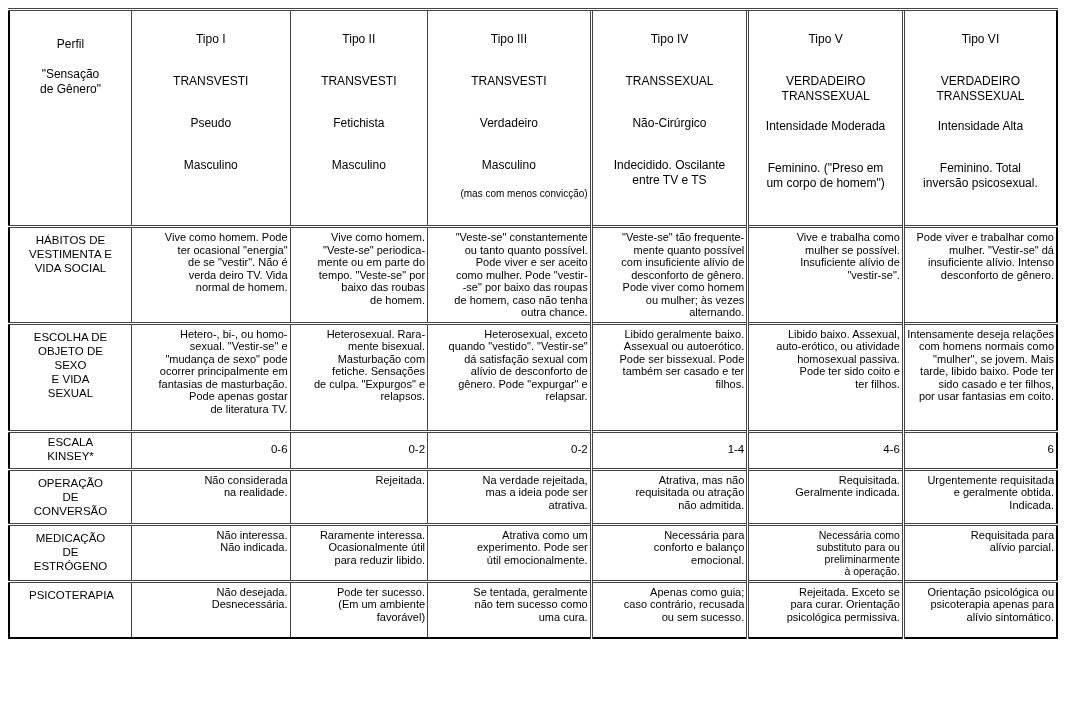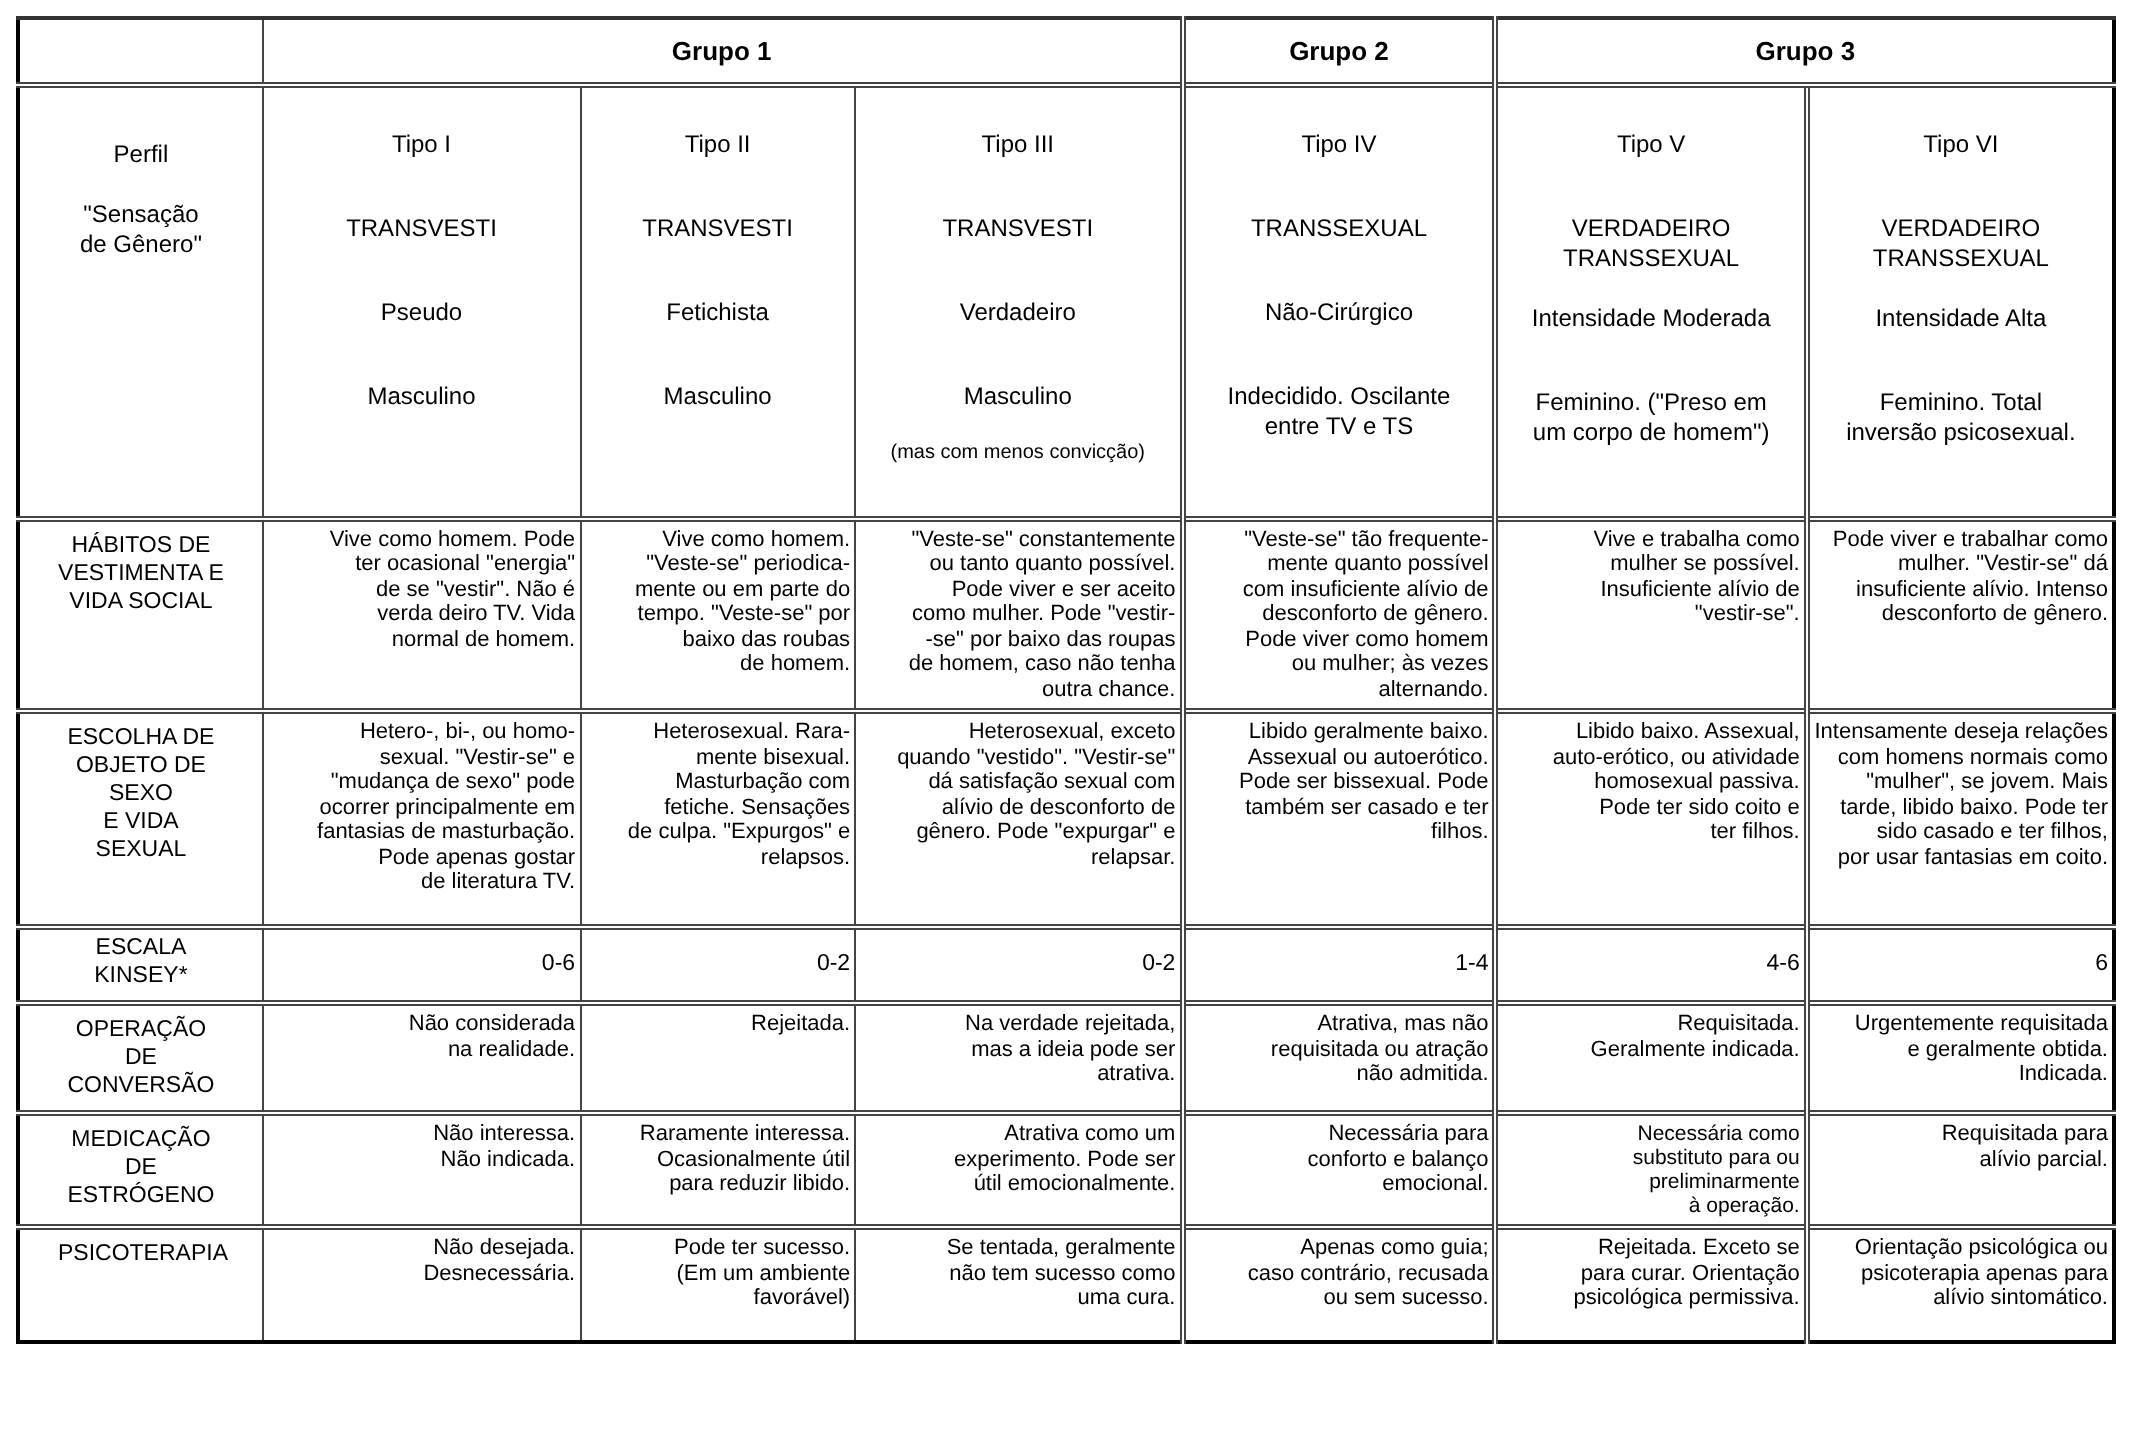--- a/index.html
+++ b/index.html
@@ -19,21 +19,21 @@
   .rowlabel{text-align:center;font-size:11.5px;line-height:14px;vertical-align:top;padding:5px 19px;}
   tr.r-perfil .rowlabel{padding-top:26px;font-size:12px;line-height:15px;}
   
   .cell{text-align:right;font-size:11px;line-height:12.5px;vertical-align:top;padding:3px 2px;}
   .cell.small{font-size:10.5px;line-height:12px;}
   
   tr.r-perfil{height:125px;}
   .pcell{text-align:center;font-size:12px;line-height:15px;vertical-align:top;padding:4px 2px;}
   .pcell > div{margin-top:12px;}
   .pcell > div.ptipo{margin-top:2px;}
-  .pcell > div.pnote{margin-top:0;font-size:10px;line-height:11px;}
+  .pcell > div.pnote{margin-top:0;font-size:10px;line-height:11px;text-align:right;}
   .pcell.tight > div.psub{margin-top:0;}
   .pcell > div:empty{display:none;margin:0;}
   
   tr.r-habitos{height:90px;}
   tr.r-escolha{height:108px;}
   tr.r-kinsey{height:28px;}
   tr.r-kinsey .cell, tr.r-kinsey .rowlabel{vertical-align:middle;padding-top:2px;font-size:11.5px;}
   tr.r-operacao{height:48px;}
   tr.r-medicacao{height:57px;}
   tr.r-psico{height:57px;}
@@ -48,26 +48,20 @@
         <col style="width:158px">
         <col style="width:137px">
         <col style="width:163px">
       <col style="width:156px">
         <col style="width:155px">
         <col style="width:153px">
     </colgroup>
 
     <tbody>
 
-    <tr class="r-group">
-      <td></td>
-      <td colspan="3">Grupo 1</td>
-      <td class="gb">Grupo 2</td>
-      <td colspan="2" class="gb">Grupo 3</td>
-    </tr>
 
     <tr class="r-perfil rs">
       <td class="rowlabel">Perfil
 
 "Sensação
 de Gênero"</td>
       <td class="pcell">
         <div class="ptipo">Tipo I</div>
         <div class="pname">TRANSVESTI</div>
         <div class="psub">Pseudo</div>

